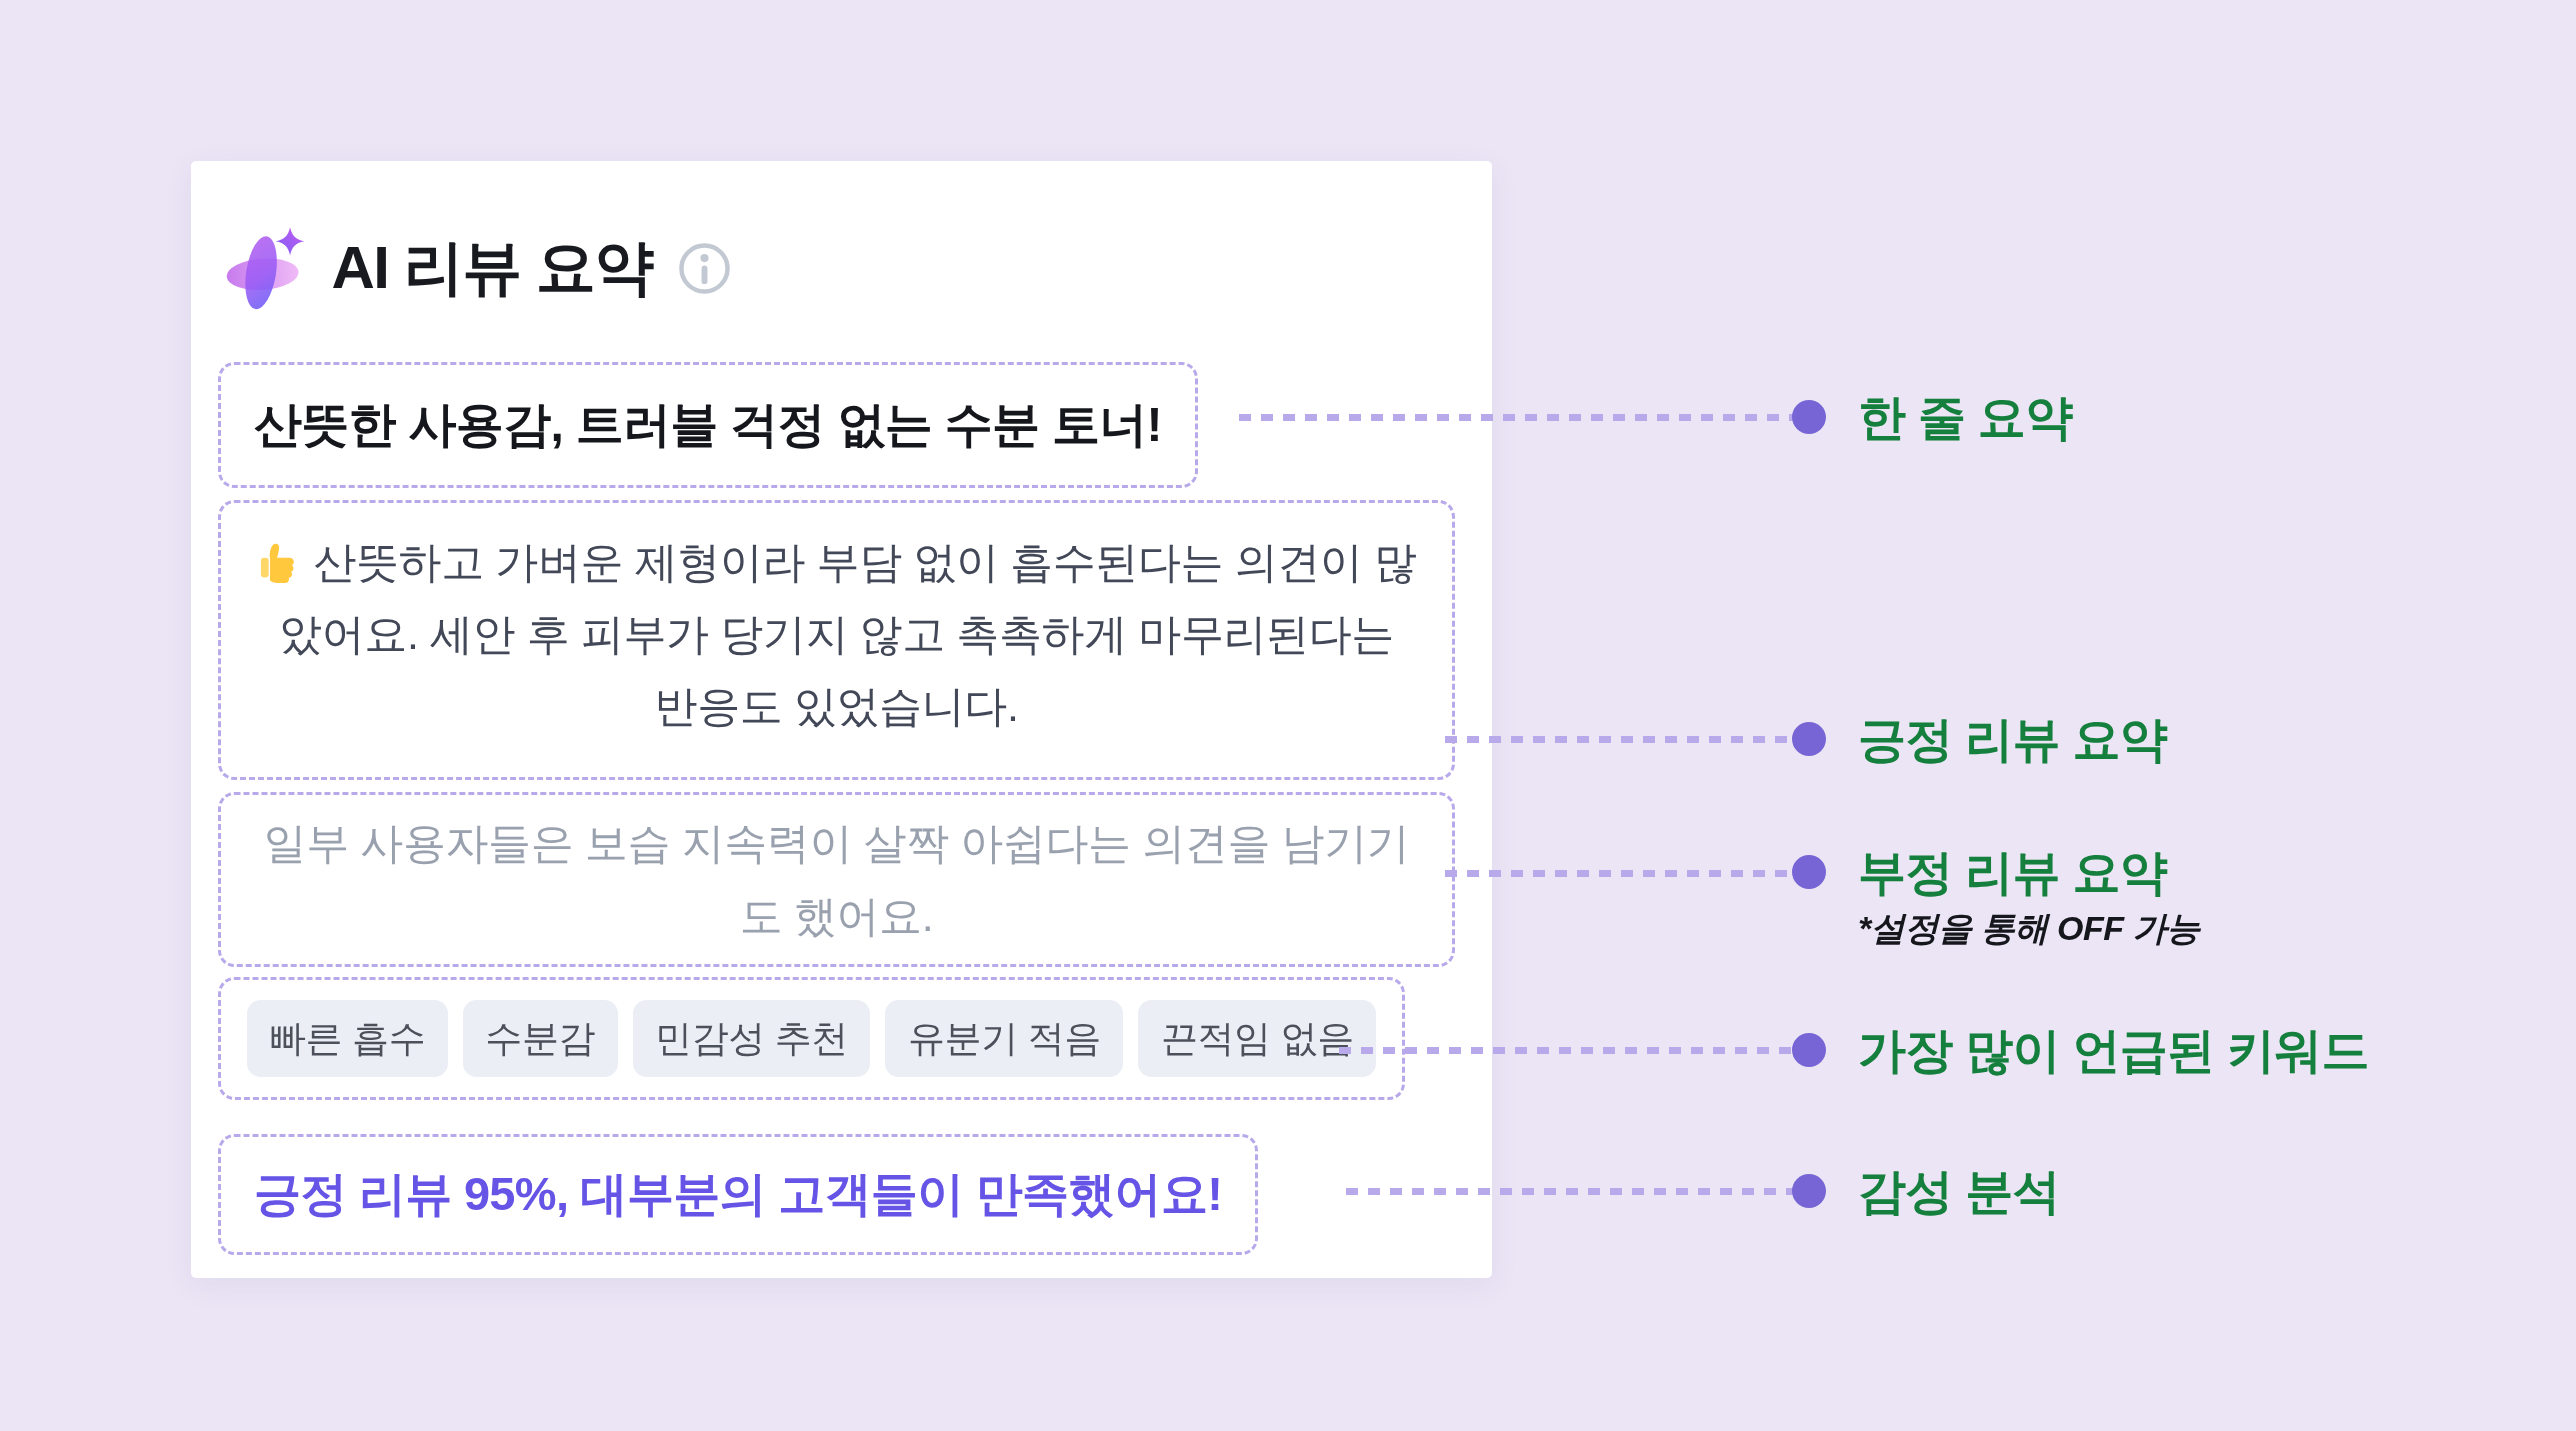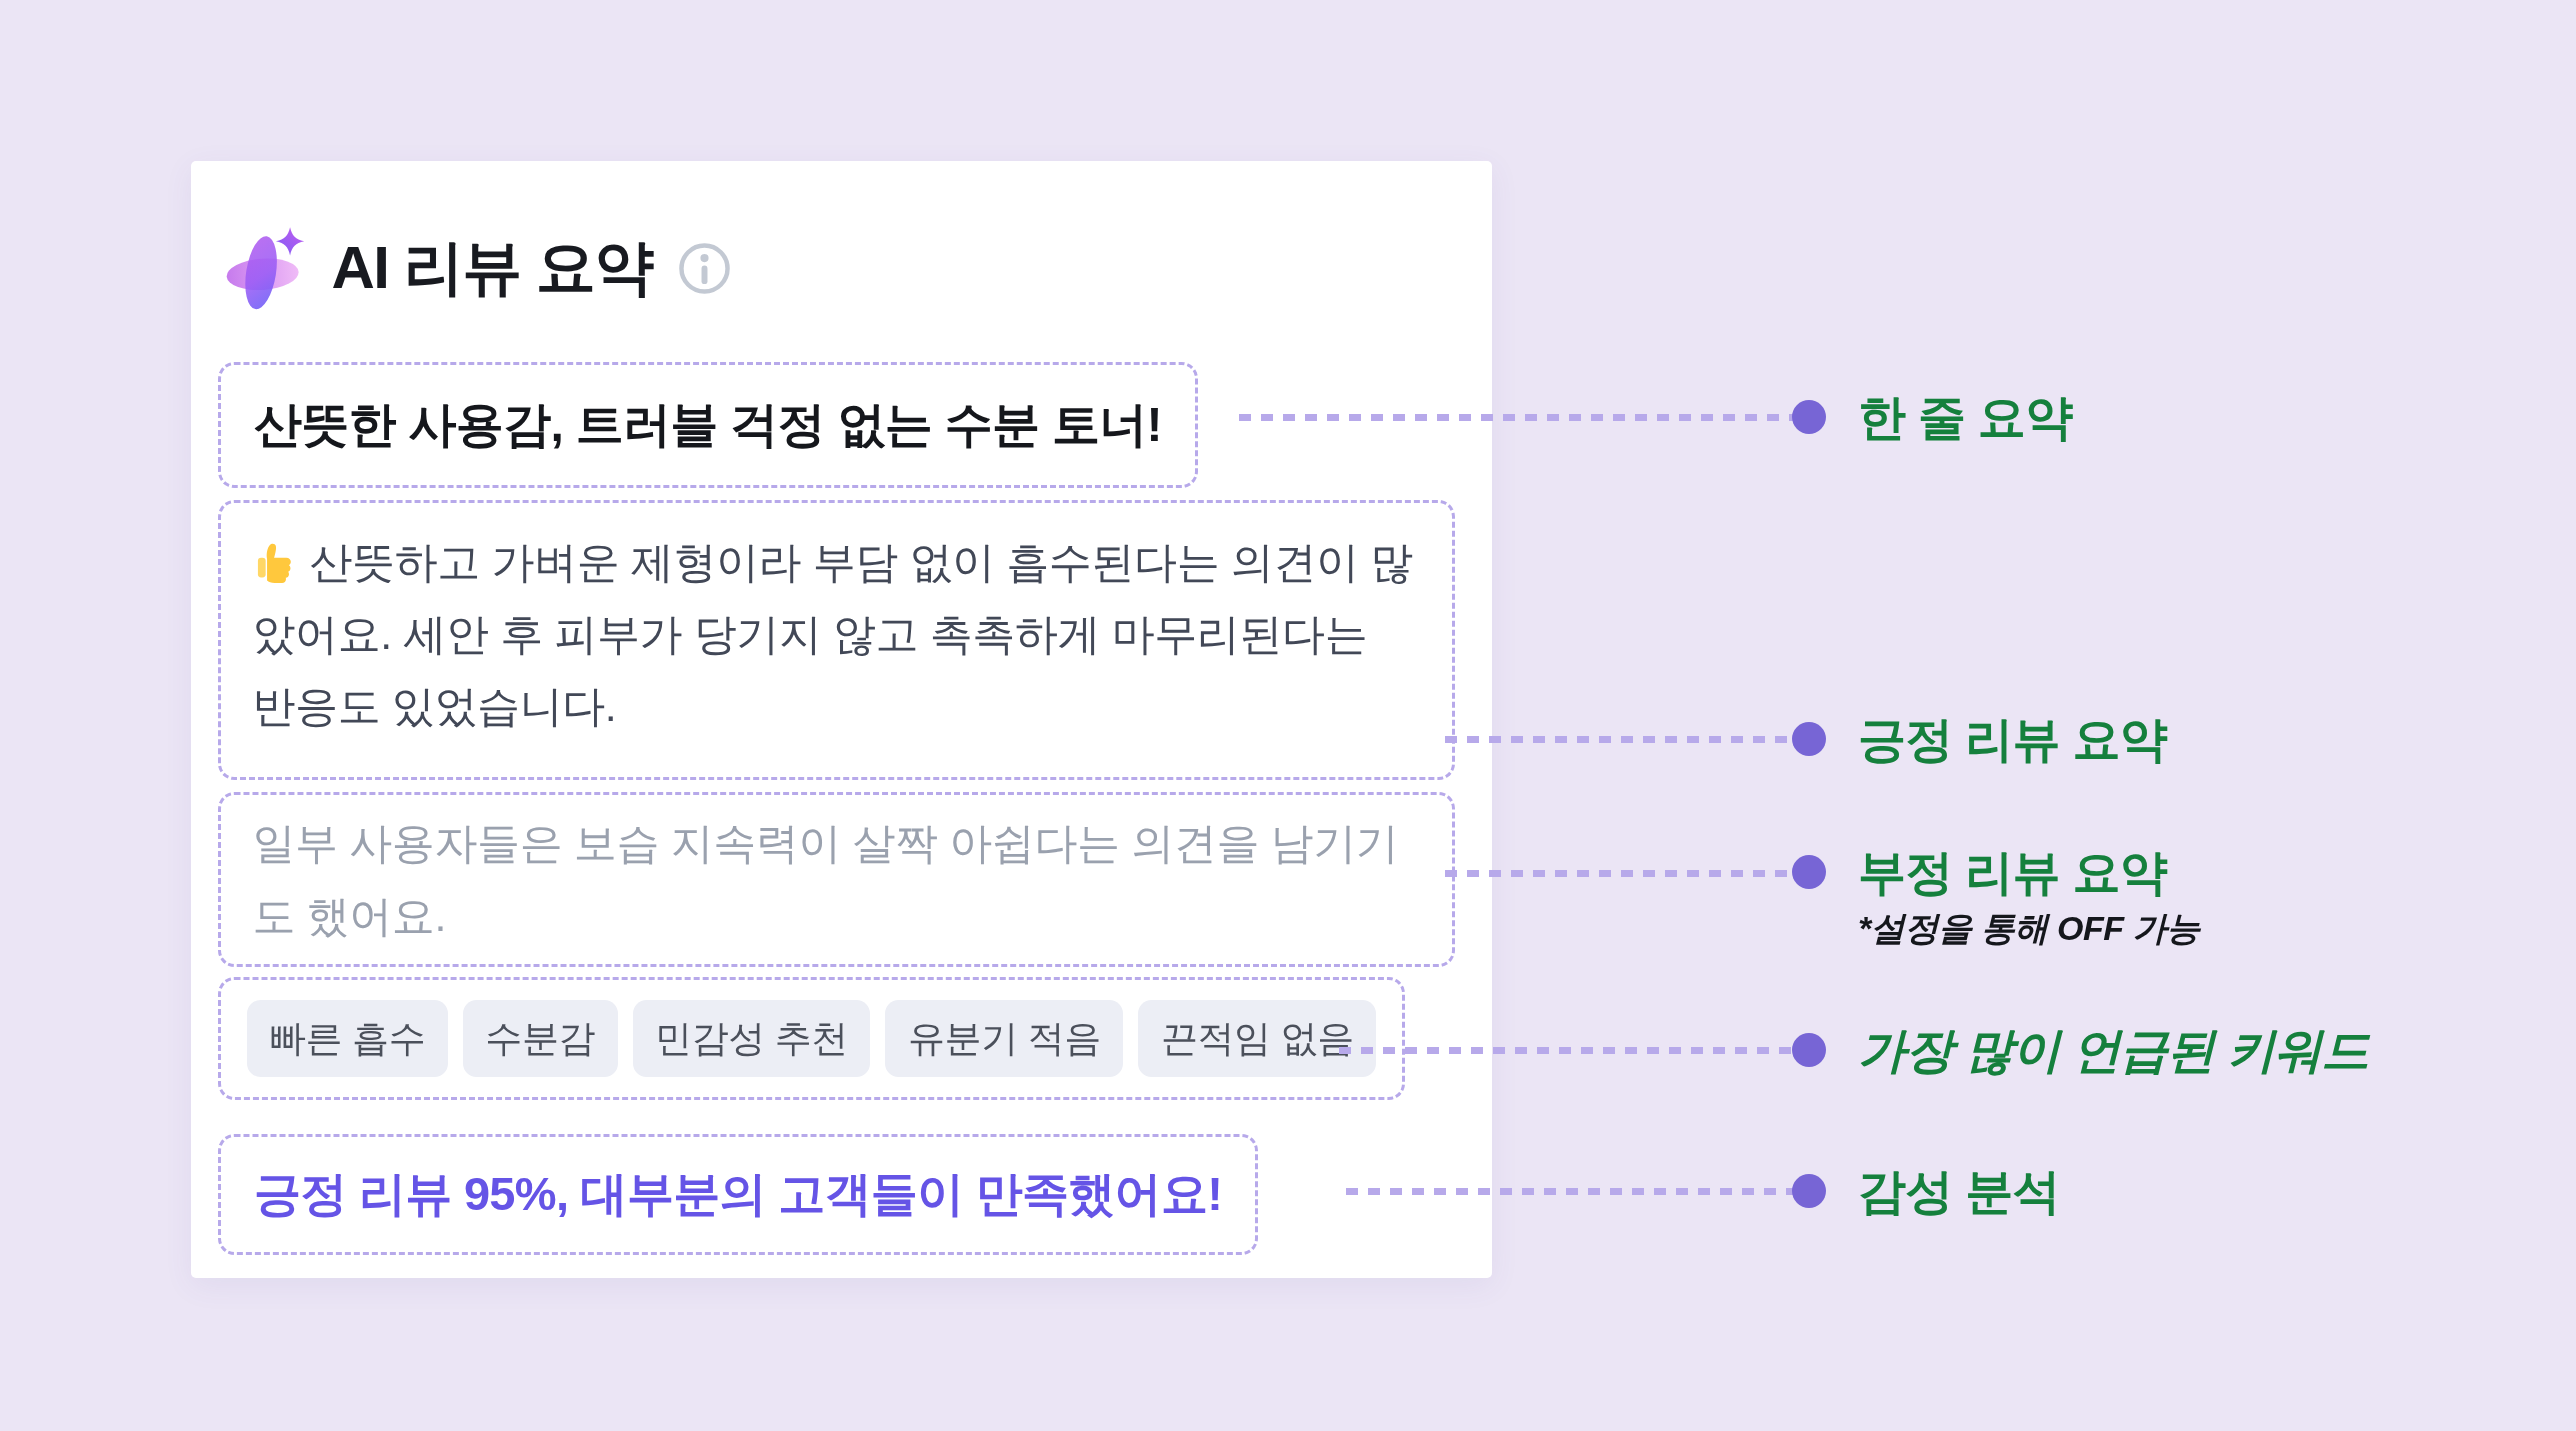--- a/index.html
+++ b/index.html
@@ -32,21 +32,21 @@
     font-size:60px;font-weight:700;color:#181a20;
     letter-spacing:-1.5px;white-space:nowrap;
   }
   .info{width:55px;height:55px;margin-left:4.5px;flex:0 0 auto;cursor:pointer;}
   
   .dashed-box{
     position:absolute;left:27px;
     border:3.7px dashed #b7a9ea;
     border-radius:16.5px;
     box-sizing:border-box;
-    display:flex;align-items:center;
+    display:flex;align-items:center;text-align:center;
   }
   .box-oneline{top:201px;height:126px;padding:0 33px;}
   .box-oneline p{
     margin:0;font-size:48px;font-weight:700;color:#15171c;
     letter-spacing:-0.7px;white-space:nowrap;
   }
   .box-positive{top:339px;right:37px;height:280px;padding:22.5px 31.5px;align-items:flex-start;}
   .box-positive p{
     margin:0;font-size:43px;font-weight:500;color:#424857;
     line-height:1.68;letter-spacing:-0.4px;
@@ -91,21 +91,21 @@
   .dot-4{left:1792px;top:1033px;}
   .dot-5{left:1792px;top:1174px;}
   .callout-label{
     position:absolute;left:1858px;
     margin:0;font-size:48px;font-weight:700;color:#15803d;
     letter-spacing:-0.7px;line-height:1;white-space:nowrap;
   }
   .label-1{top:394px;}
   .label-2{top:716px;}
   .label-3{top:849px;}
-  .label-4{top:1027px;font-style:italic;}
+  .label-4{top:1027px;}
   .label-5{top:1168px;}
   .callout-note{
     position:absolute;left:1858px;top:910px;
     margin:0;font-size:34px;font-weight:700;color:#15171c;
     letter-spacing:-0.4px;line-height:1.1;white-space:nowrap;font-style:italic;
   }
 </style>
 </head>
 <body>
 

